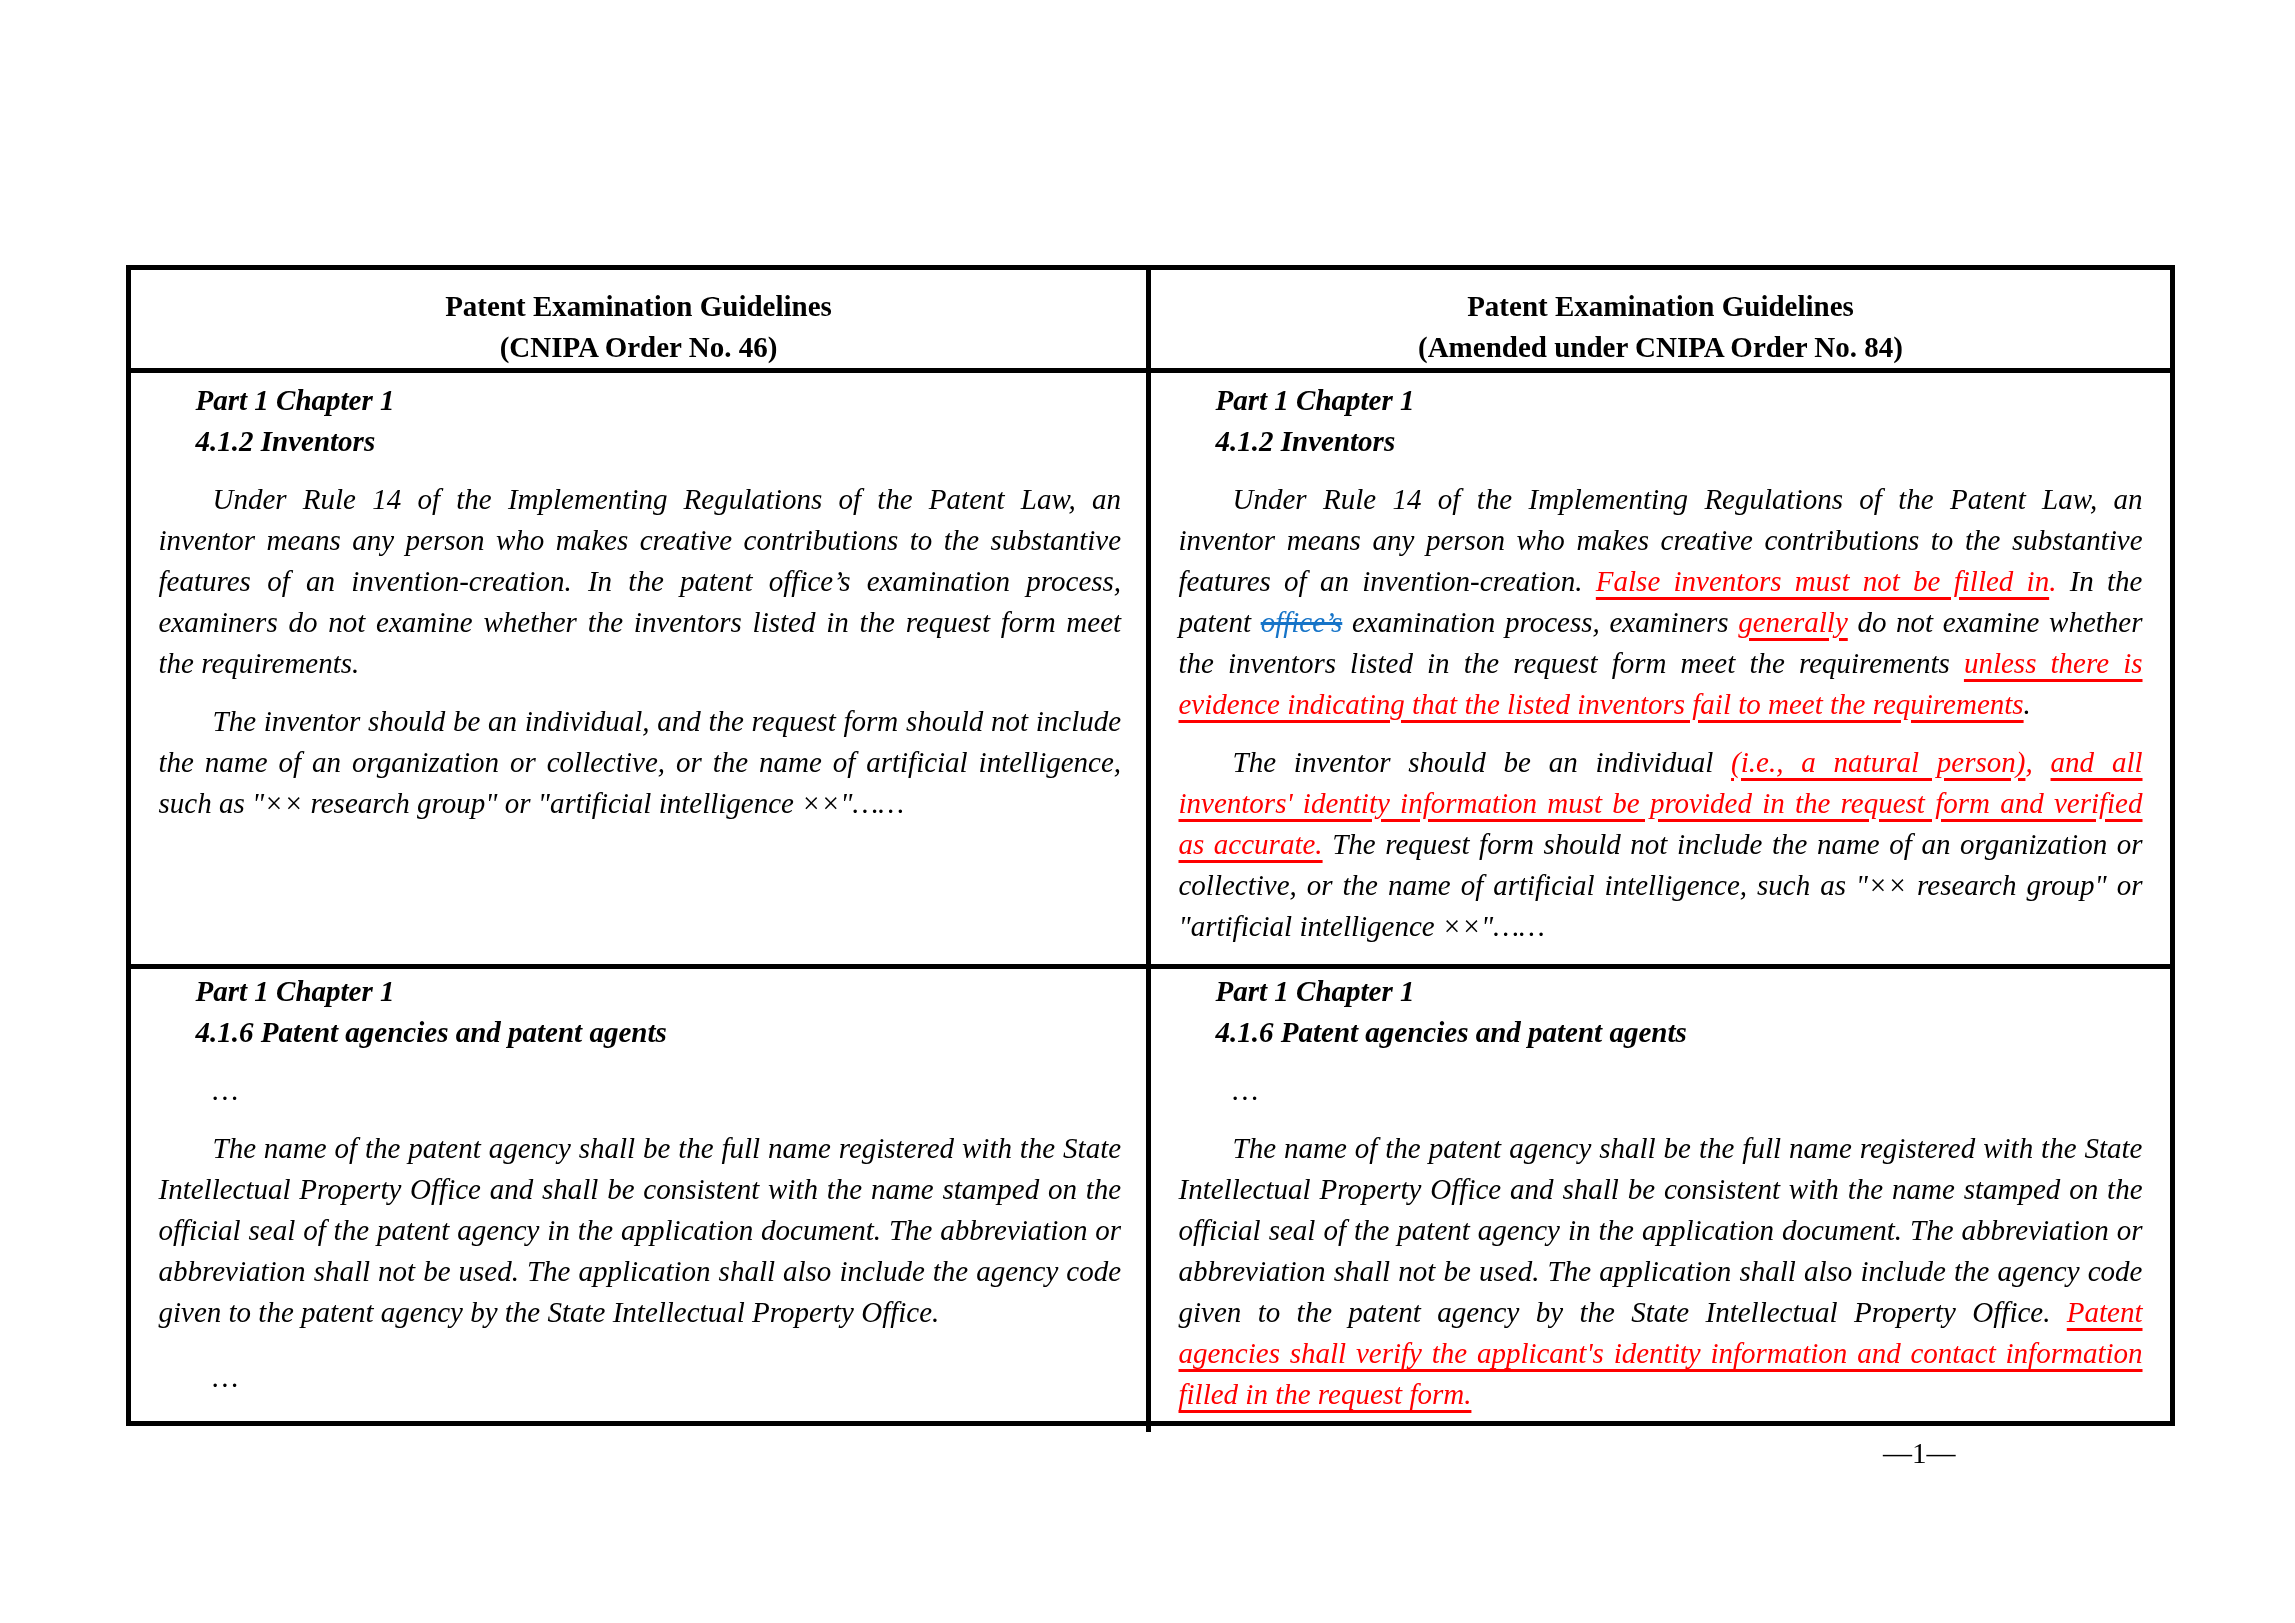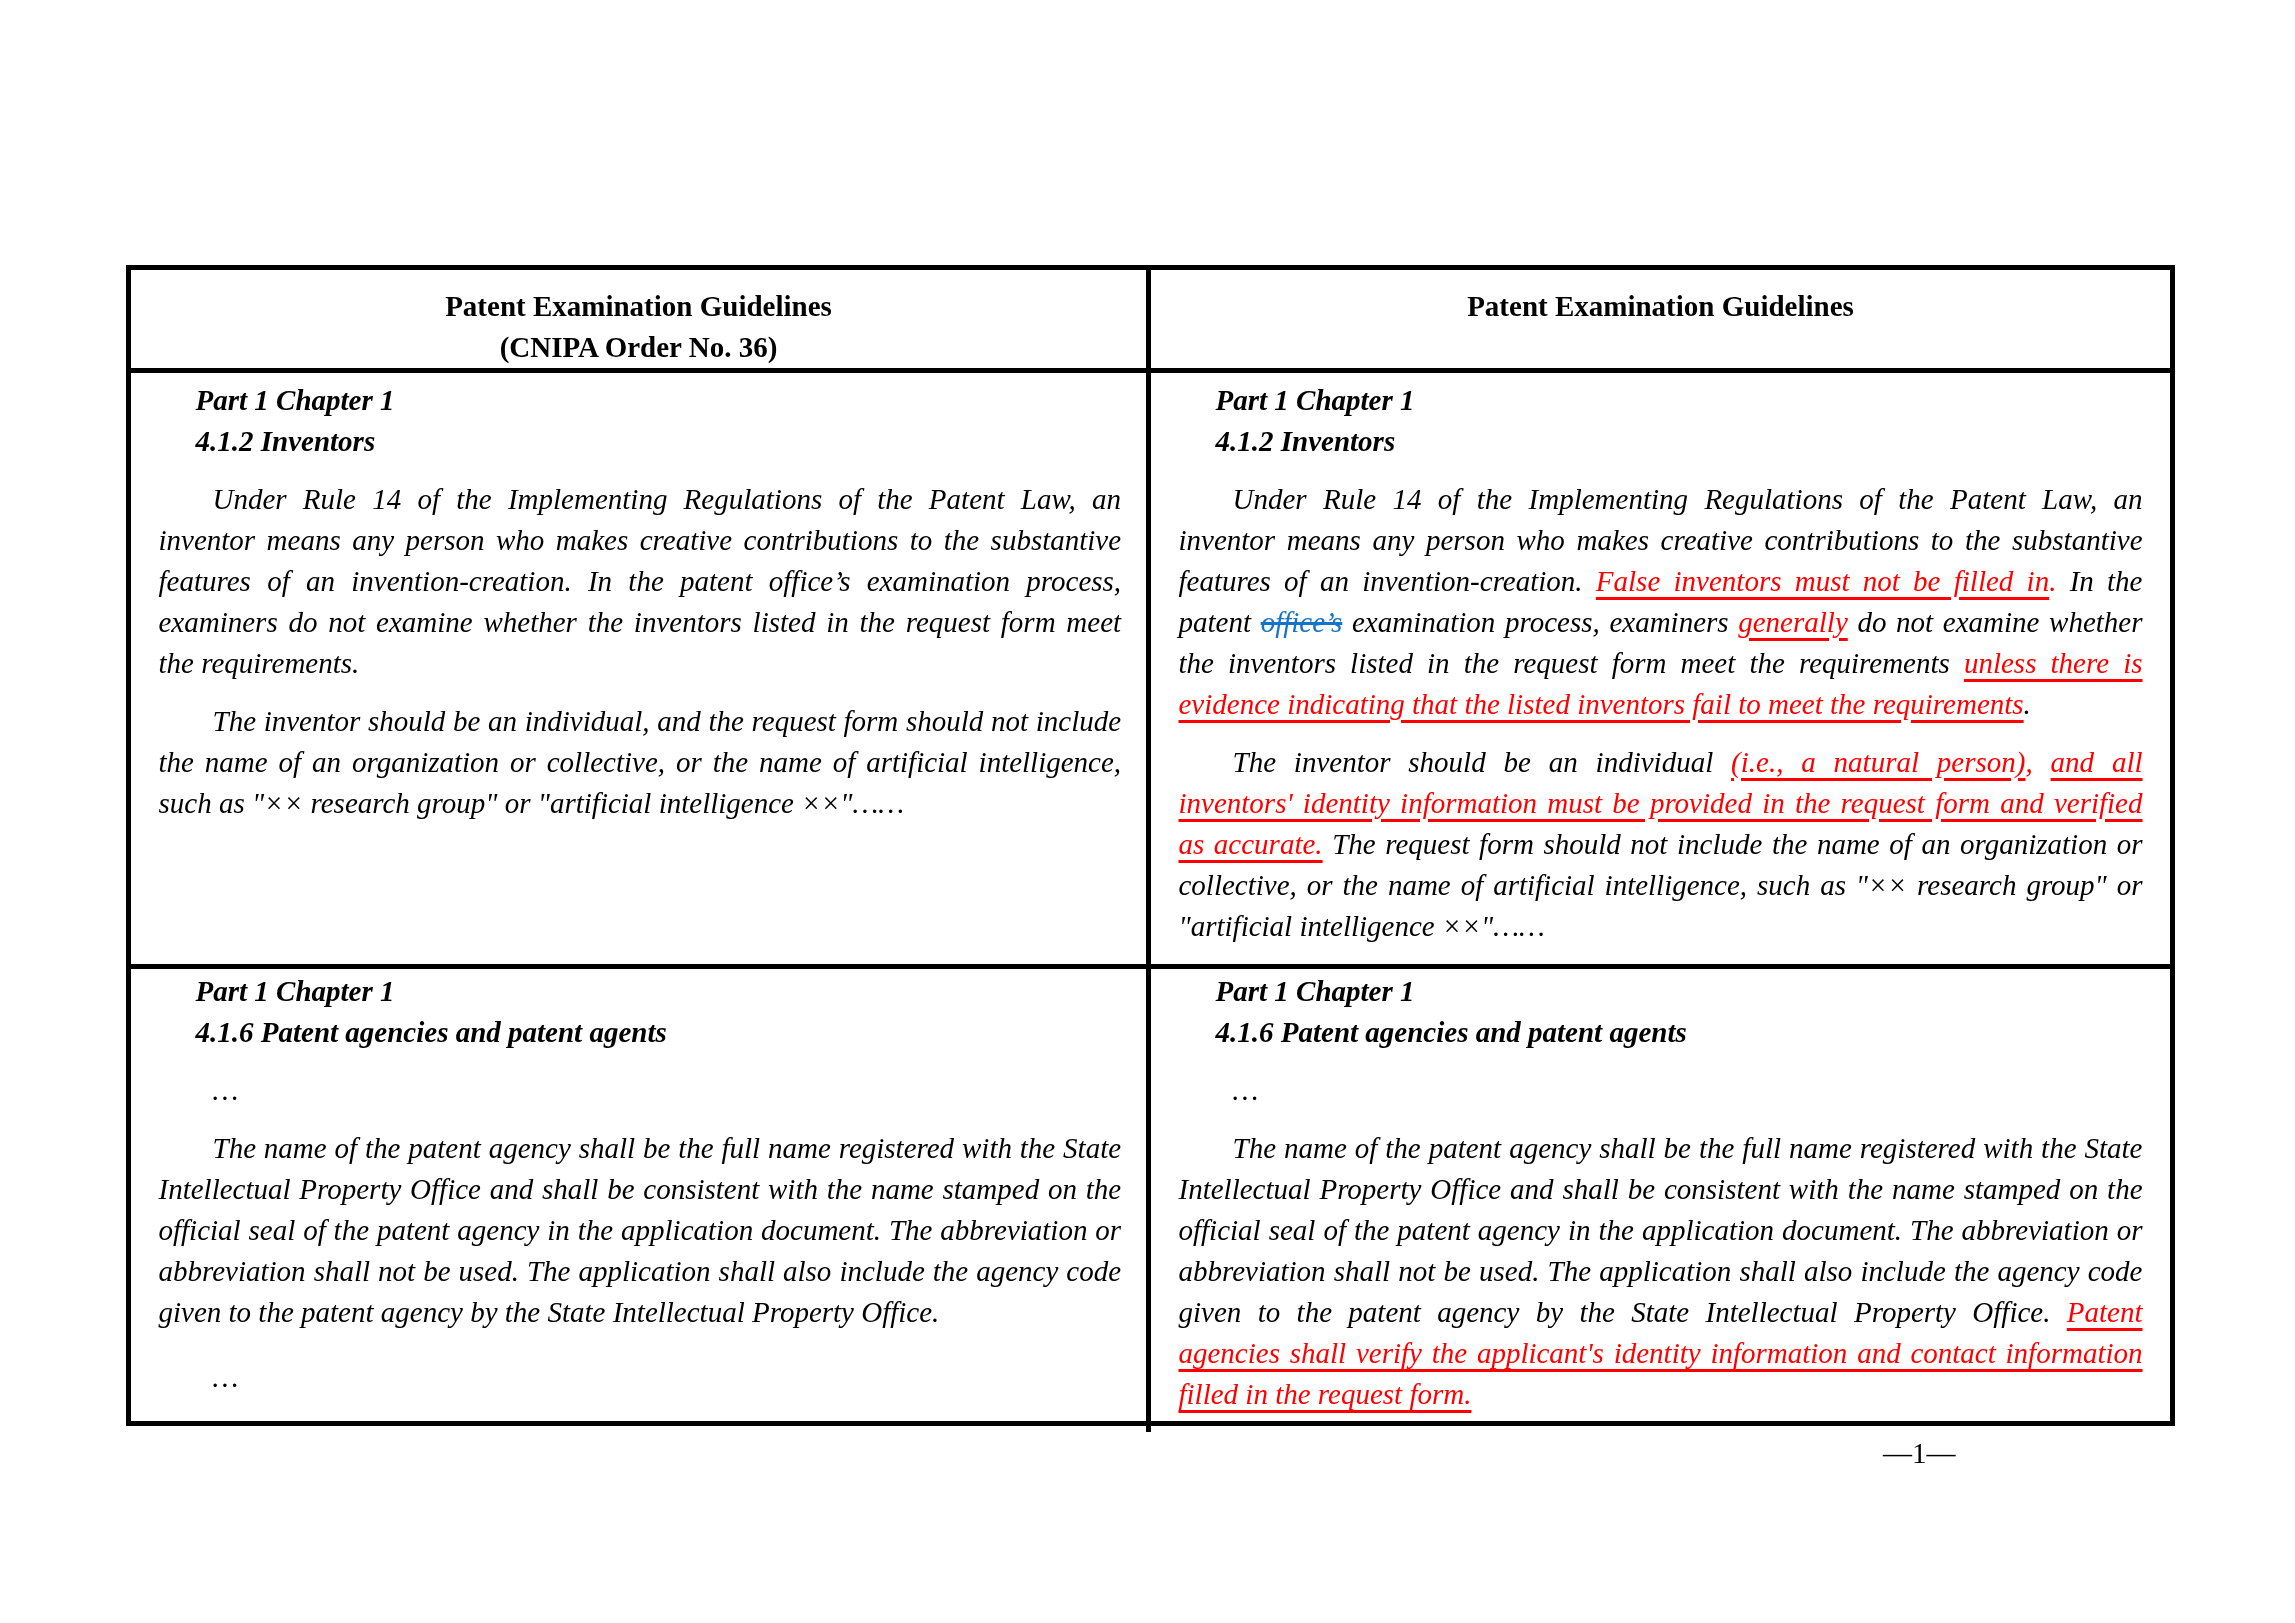--- a/index.html
+++ b/index.html
@@ -81,24 +81,25 @@
   }
 </style>
 </head>
 <body>
 
 <div class="doc-table">
 
   <div class="t-row header">
     <div class="t-cell left">
       <div>Patent Examination Guidelines</div>
-      <div>(CNIPA Order No. 36)</div>
+      <div>(CNIPA Order No. 46)</div>
     </div>
     <div class="t-cell right">
       <div>Patent Examination Guidelines</div>
+      <div>(Amended under CNIPA Order No. 84)</div>
     </div>
   </div>
 
   <div class="t-row row1">
     <div class="t-cell left body-cell">
       <p class="cell-heading">Part 1 Chapter 1</p>
       <p class="cell-heading">4.1.2 Inventors</p>
       <p class="para"><span class="run-normal">Under Rule 14 of the Implementing Regulations of the Patent Law, an inventor means any person who makes creative contributions to the substantive features of an invention-creation. In the patent office’s examination process, examiners do not examine whether the inventors listed in the request form meet the requirements.</span></p>
       <p class="para"><span class="run-normal">The inventor should be an individual, and the request form should not include the name of an organization or collective, or the name of artificial intelligence, such as "×× research group" or "artificial intelligence ××"……</span></p>
     </div>

